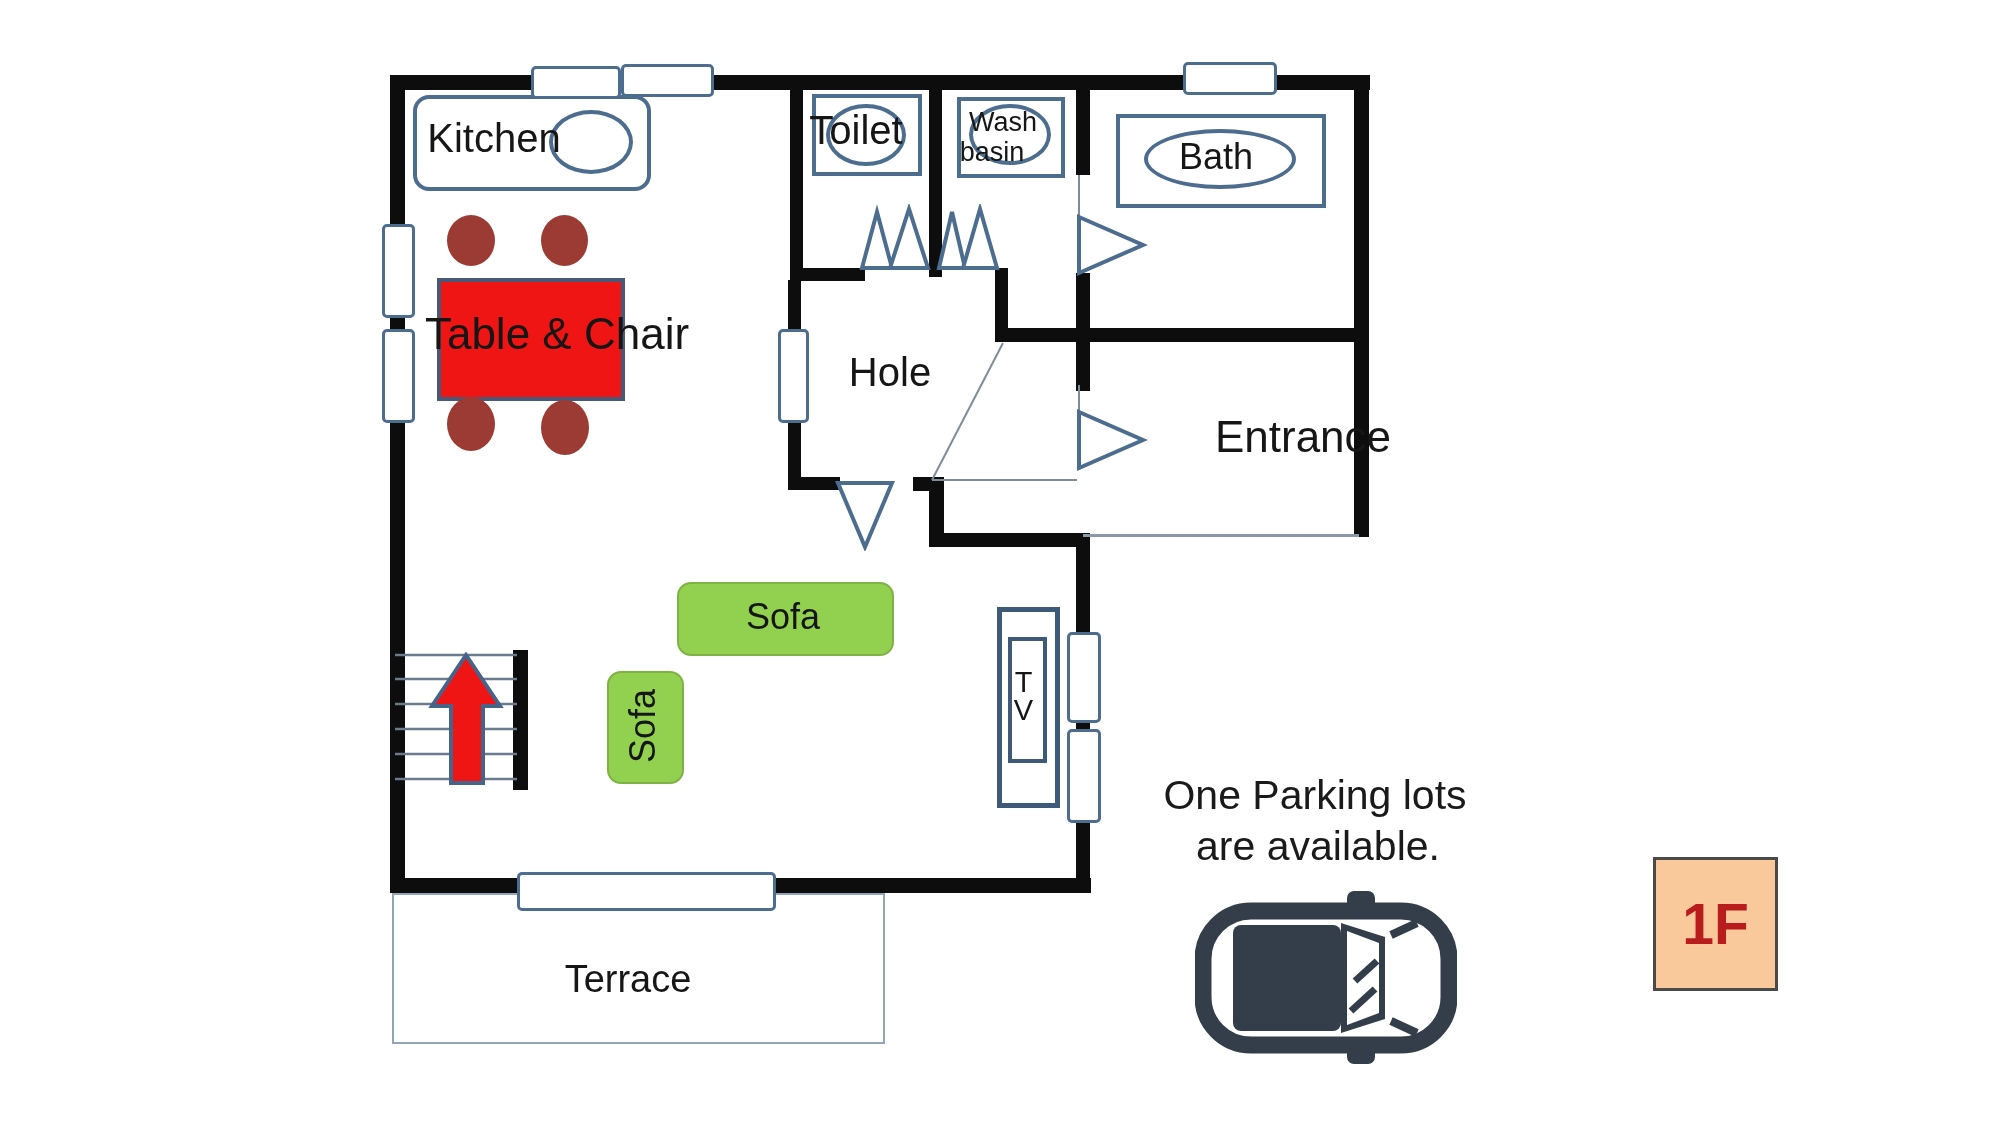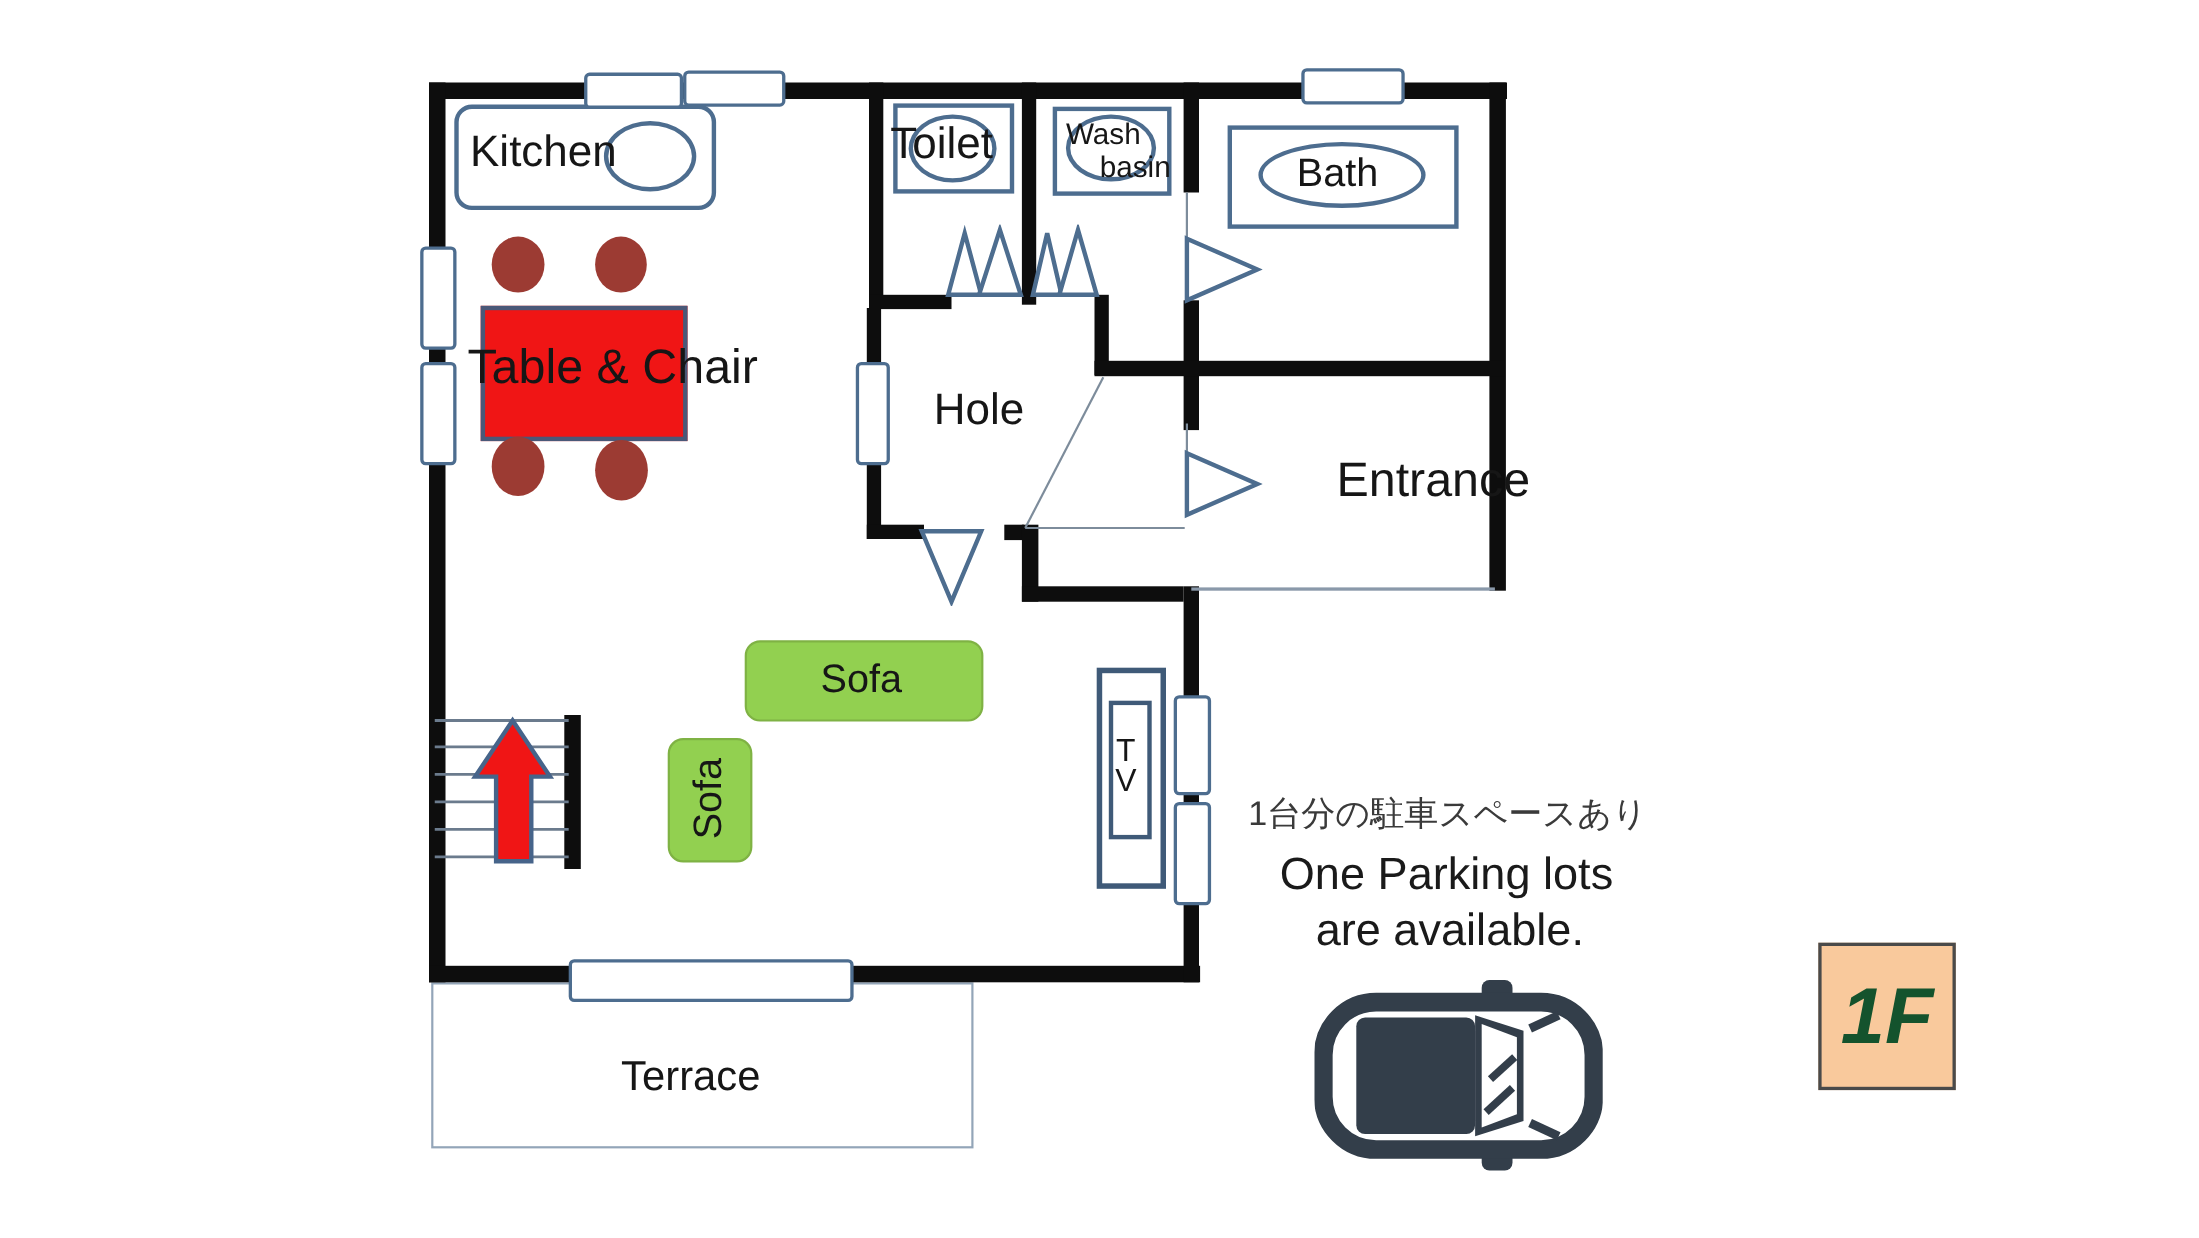--- a/index.html
+++ b/index.html
@@ -12,21 +12,21 @@
   .thinline{position:absolute;background:#8a99aa;z-index:2;}
   .window{position:absolute;background:#ffffff;border:3px solid #4d6d8f;border-radius:5px;z-index:4;}
   .fixture{position:absolute;background:#ffffff;border:4px solid #4d6d8f;z-index:3;}
   .oval{position:absolute;background:#ffffff;border:4px solid #4d6d8f;border-radius:50%;z-index:3;}
   .label{position:absolute;z-index:6;white-space:nowrap;color:#161616;transform:translate(-50%,-50%);line-height:1.04;text-align:center;}
   .doorsvg{position:absolute;z-index:4;}
   .chair{position:absolute;background:#9c3b33;border-radius:50%;z-index:3;}
   .sofa{position:absolute;background:#92d050;border:2px solid #7fb244;border-radius:14px;z-index:3;}
   .terrace{position:absolute;background:#ffffff;border:2px solid #93a5b8;z-index:1;}
   .badge{position:absolute;background:#f9c99c;border:3px solid #4a4a4a;z-index:5;
-         display:flex;align-items:center;justify-content:center;font-weight:bold;font-size:72px;color:#14532d;font-style:italic;}
+         display:flex;align-items:center;justify-content:center;font-weight:bold;font-size:57px;color:#b91c1c;}
   .notetext{position:absolute;z-index:5;transform:translate(-50%,-50%);white-space:nowrap;color:#222;}
 </style>
 </head>
 <body>
 
 <div id="canvas">
 
   <div class="wall" style="left:390px;top:75px;width:980px;height:15px;"></div>
   <div class="wall" style="left:390px;top:75px;width:15px;height:818px;"></div>
   <div class="wall" style="left:390px;top:878px;width:701px;height:15px;"></div>
@@ -120,31 +120,30 @@
   <div class="wall" style="left:513px;top:650px;width:15px;height:140px;"></div>
   <svg class="doorsvg" style="left:428px;top:650px;z-index:5;" width="76" height="138" viewBox="0 0 76 138">
     <polygon points="38,5 72,56 55,56 55,133 23,133 23,56 4,56" fill="#f01515" stroke="#46648a" stroke-width="4" stroke-linejoin="miter"></polygon>
   </svg>
 
   <div class="terrace" style="left:392px;top:893px;width:489px;height:147px;"></div>
 
   <div class="label" style="left:494px;top:139px;font-size:40px;">Kitchen</div>
   <div class="label" style="left:856px;top:131px;font-size:40px;">Toilet</div>
   <div class="label" style="left:1003px;top:122px;font-size:27px;">Wash</div>
-  <div class="label" style="left:1032px;top:152px;font-size:27px;">basin</div>
+  <div class="label" style="left:992px;top:152px;font-size:27px;">basin</div>
   <div class="label" style="left:1216px;top:157px;font-size:36px;">Bath</div>
   <div class="label" style="left:557px;top:334px;font-size:44px;">Table &amp; Chair</div>
   <div class="label" style="left:890px;top:373px;font-size:40px;">Hole</div>
   <div class="label" style="left:1303px;top:437px;font-size:44px;">Entrance</div>
   <div class="label" style="left:783px;top:617px;font-size:36px;">Sofa</div>
   <div class="label" style="left:643px;top:726px;font-size:36px;transform:translate(-50%,-50%) rotate(-90deg);">Sofa</div>
   <div class="label" style="left:1024px;top:697px;font-size:29px;letter-spacing:1px;white-space:normal;width:30px;word-break:break-all;line-height:0.95;">TV</div>
   <div class="label" style="left:628px;top:980px;font-size:38px;">Terrace</div>
 
-  <div class="notetext" style="left:1316px;top:740px;font-size:31px;color:#3a3a3a;">1台分の駐車スペースあり</div>
   <div class="notetext" style="left:1318px;top:846px;font-size:41px;color:#1a1a1a;">are available.</div>
   <div class="notetext" style="left:1315px;top:795px;font-size:41px;color:#1a1a1a;">One Parking lots</div>
 
   <svg class="abs" style="left:1195px;top:885px;z-index:5;" width="262" height="185" viewBox="0 0 262 185">
     <rect x="152" y="6" width="28" height="26" rx="7" fill="#333e4a"></rect>
     <rect x="152" y="153" width="28" height="26" rx="7" fill="#333e4a"></rect>
     <rect x="8" y="26" width="246" height="134" rx="48" fill="none" stroke="#333e4a" stroke-width="17"></rect>
     <rect x="38" y="40" width="108" height="106" rx="8" fill="#333e4a"></rect>
     <path d="M146 38 L190 52 L190 134 L146 148 Z" fill="#333e4a"></path>
     <path d="M152 46 L184 58 L184 128 L152 140 Z" fill="#ffffff"></path>

